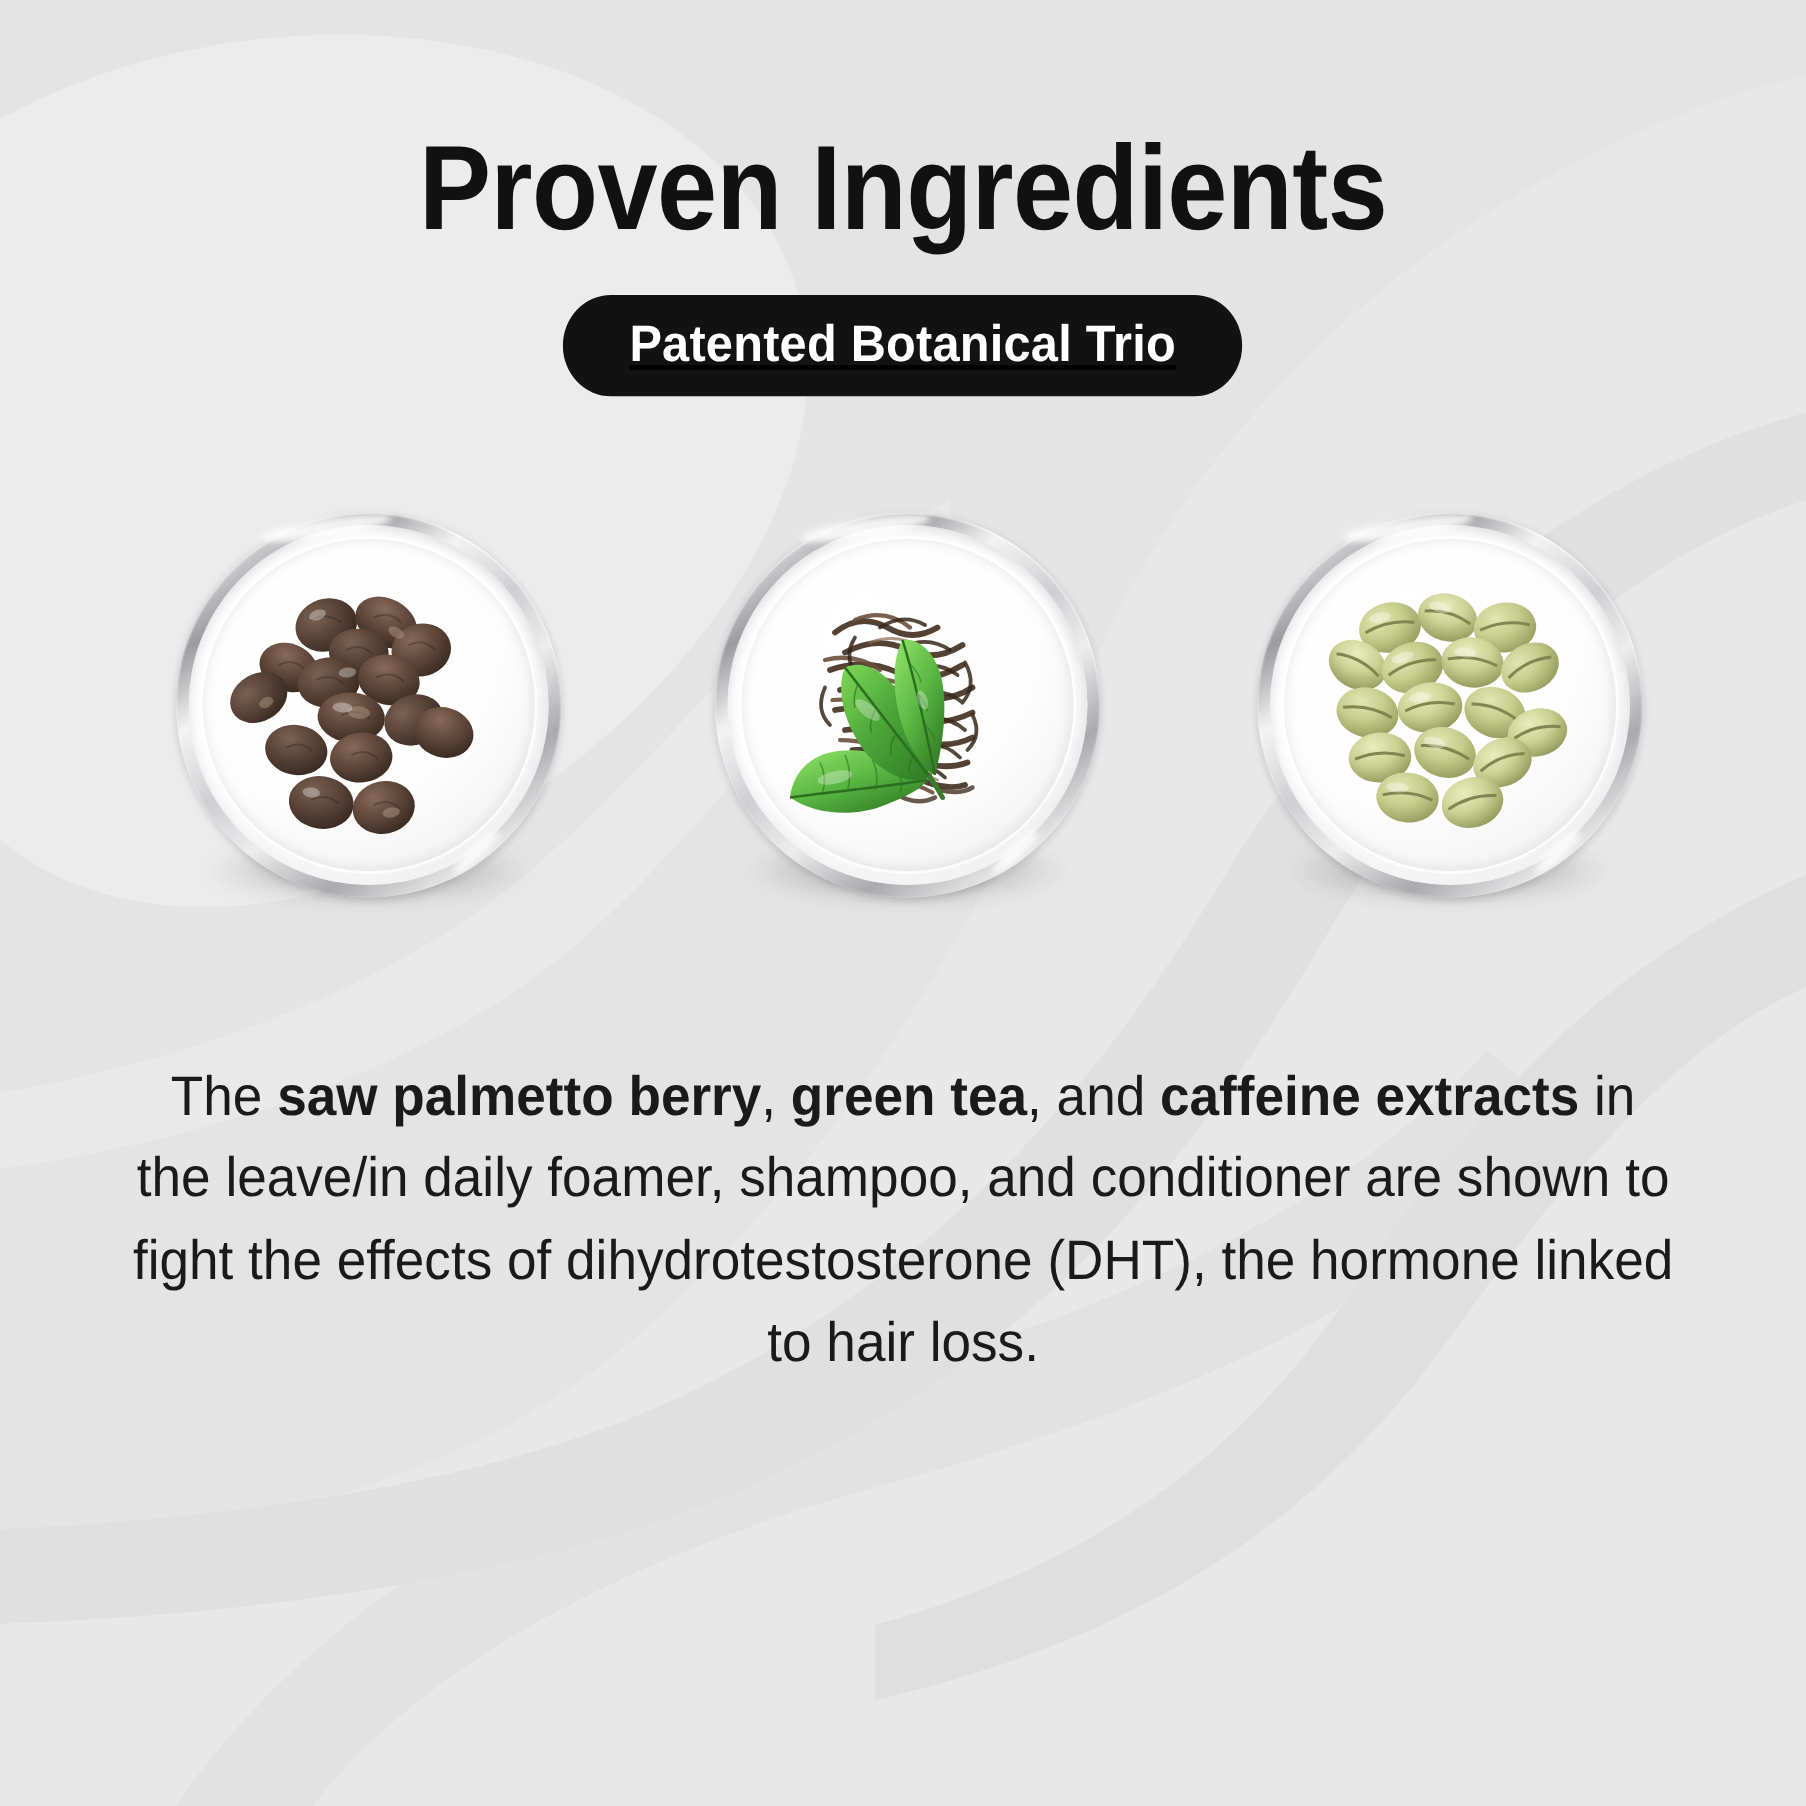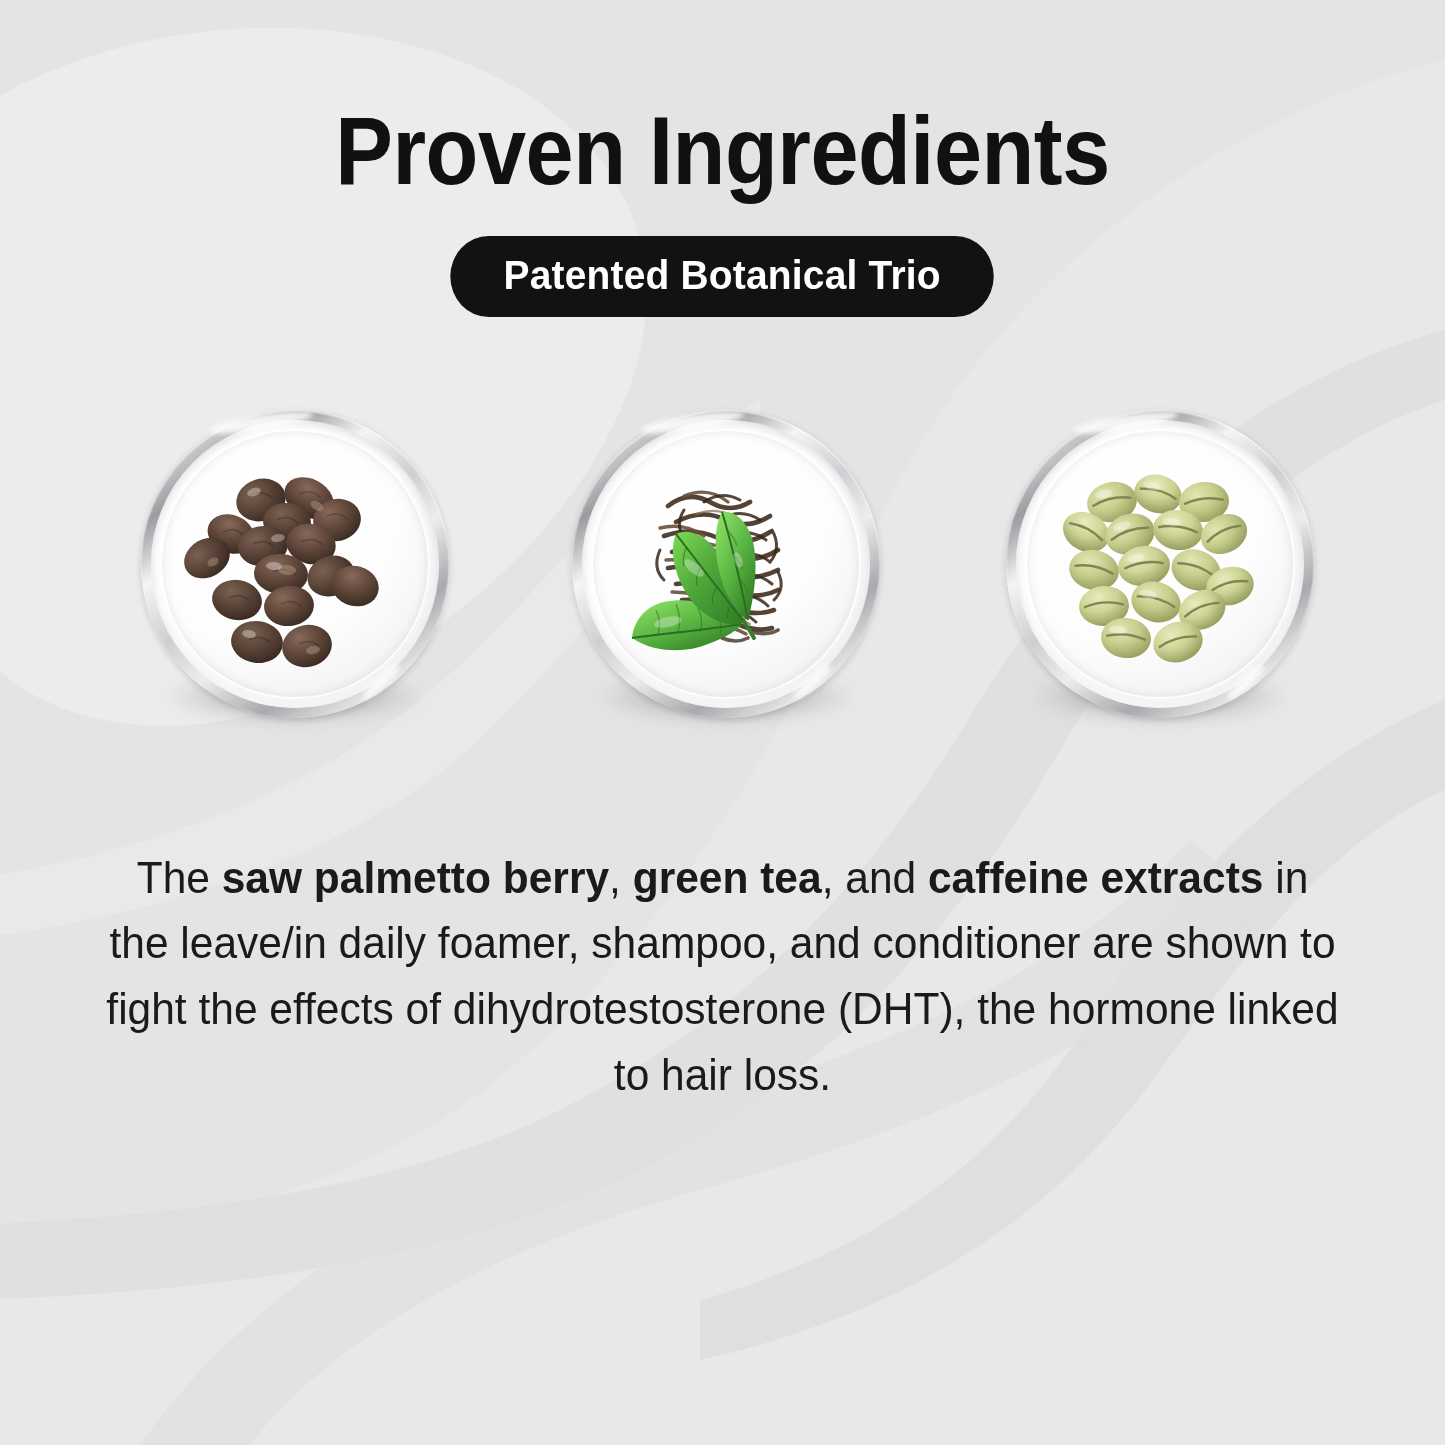--- a/index.html
+++ b/index.html
@@ -42,20 +42,21 @@
     letter-spacing: -0.5px;
     color: #111111;
     transform: scaleX(0.9);
     transform-origin: center top;
     white-space: nowrap;
   }
   .badge-row {
     margin-top: 34px;
     display: flex;
     justify-content: center;
+    text-decoration: underline;
   }
   .badge {
     display: inline-block;
     background: #121212;
     color: #ffffff;
     border-radius: 999px;
     padding: 17px 56px 20px 56px;
     font-size: 41px;
     font-weight: 700;
     letter-spacing: 0.2px;

